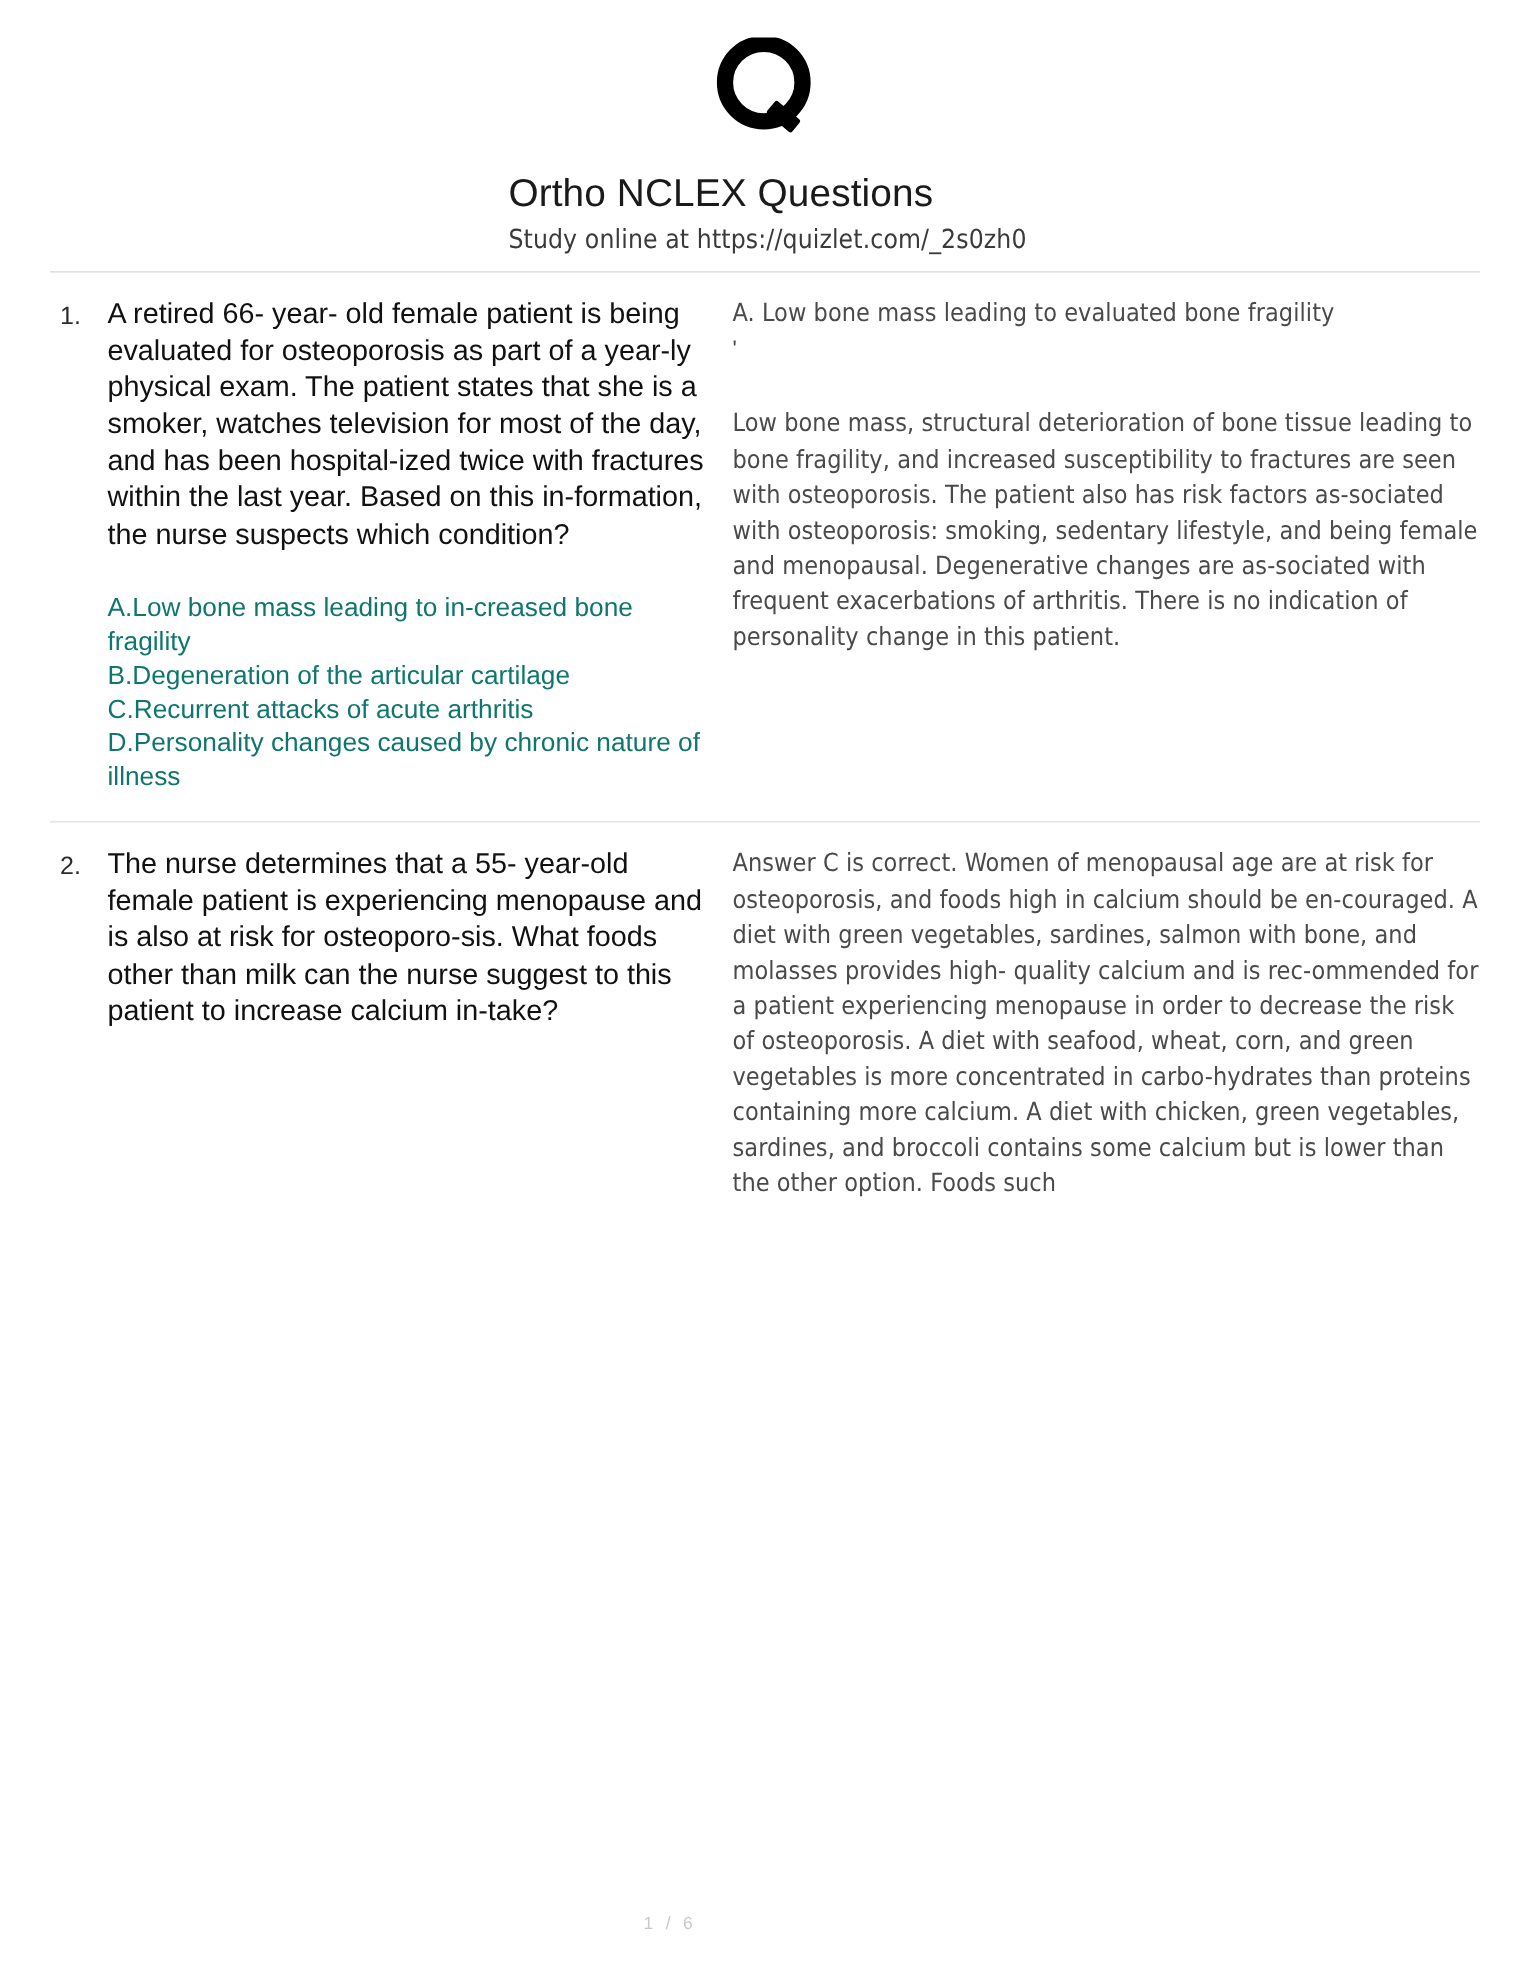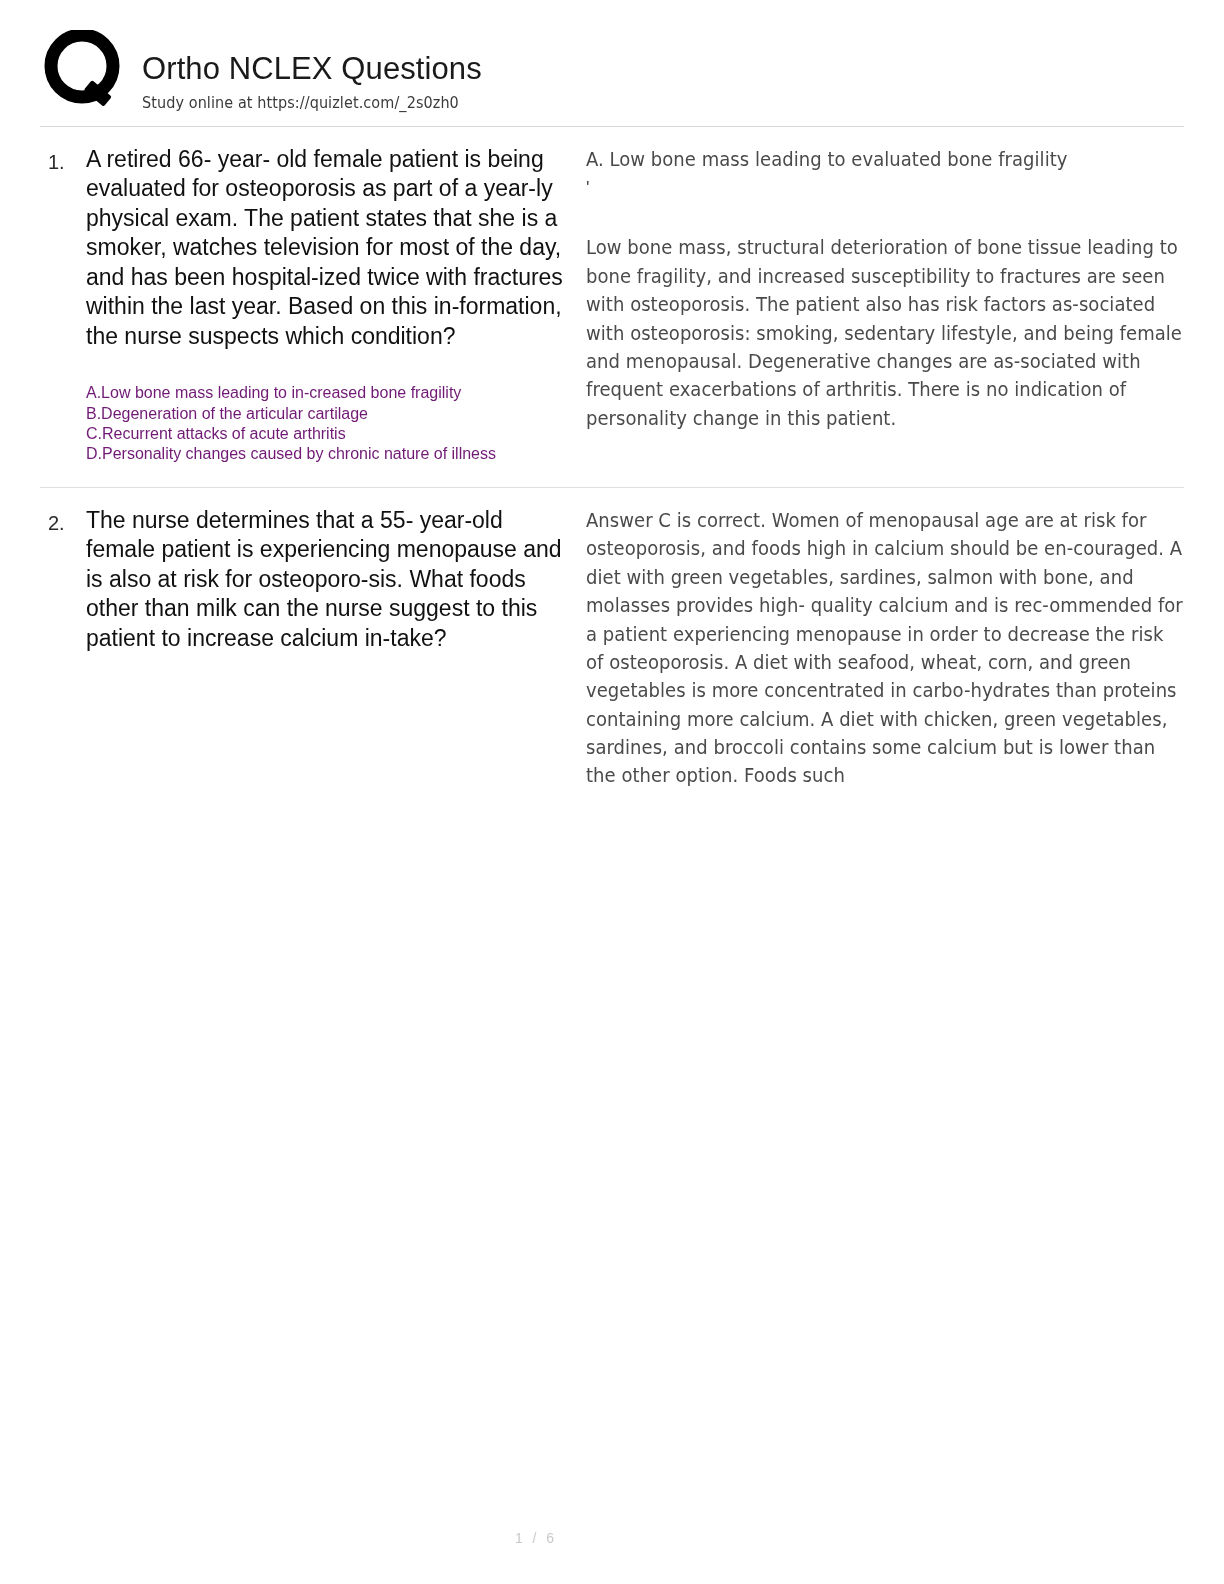--- a/index.html
+++ b/index.html
@@ -19,45 +19,46 @@
     width: 1224px;
     height: 1584px;
     box-sizing: border-box;
     padding: 28px 40px 0 40px;
     position: relative;
   }
 
   
   .header {
     display: flex;
-    align-items: flex-end;
+    align-items: center;
     gap: 16px;
     padding-left: 4px;
     padding-bottom: 10px;
+    flex-direction: column;
   }
   .logo {
     width: 82px;
     height: 82px;
     flex: 0 0 82px;
     position: relative;
     margin-top: 2px;
   }
   .logo svg { display: block; }
   .header-text {
     padding-top: 10px;
   }
   .doc-title {
     font-size: 31px;
     line-height: 1.1;
     font-weight: 400;
     color: #1a1a1a;
     letter-spacing: 0.1px;
   }
   .doc-sub {
-    font-size: 16px;
+    font-size: 21px;
     color: #3a3a3a;
     margin-top: 7px;
     font-family: "DejaVu Sans Condensed", "Liberation Sans", sans-serif;
     letter-spacing: 0.1px;
   }
   .rule {
     border: none;
     border-top: 1px solid #d8d8d8;
     margin: 4px 0 0 0;
   }
@@ -90,23 +91,23 @@
     padding-left: 2px;
   }
   .q-text {
     font-size: 23px;
     line-height: 1.28;
     color: #111111;
     white-space: pre-wrap;
   }
   .q-gap { height: 32px; }
   .q-choices {
-    font-size: 16px;
+    font-size: 21px;
     line-height: 1.28;
-    color: #701a75;
+    color: #0f766e;
     white-space: pre-wrap;
   }
   .a-text {
     font-size: 20px;
     line-height: 1.42;
     color: #4a4a4a;
     font-family: "DejaVu Sans Condensed", "Liberation Sans", sans-serif;
     white-space: pre-wrap;
     letter-spacing: 0.05px;
   }

